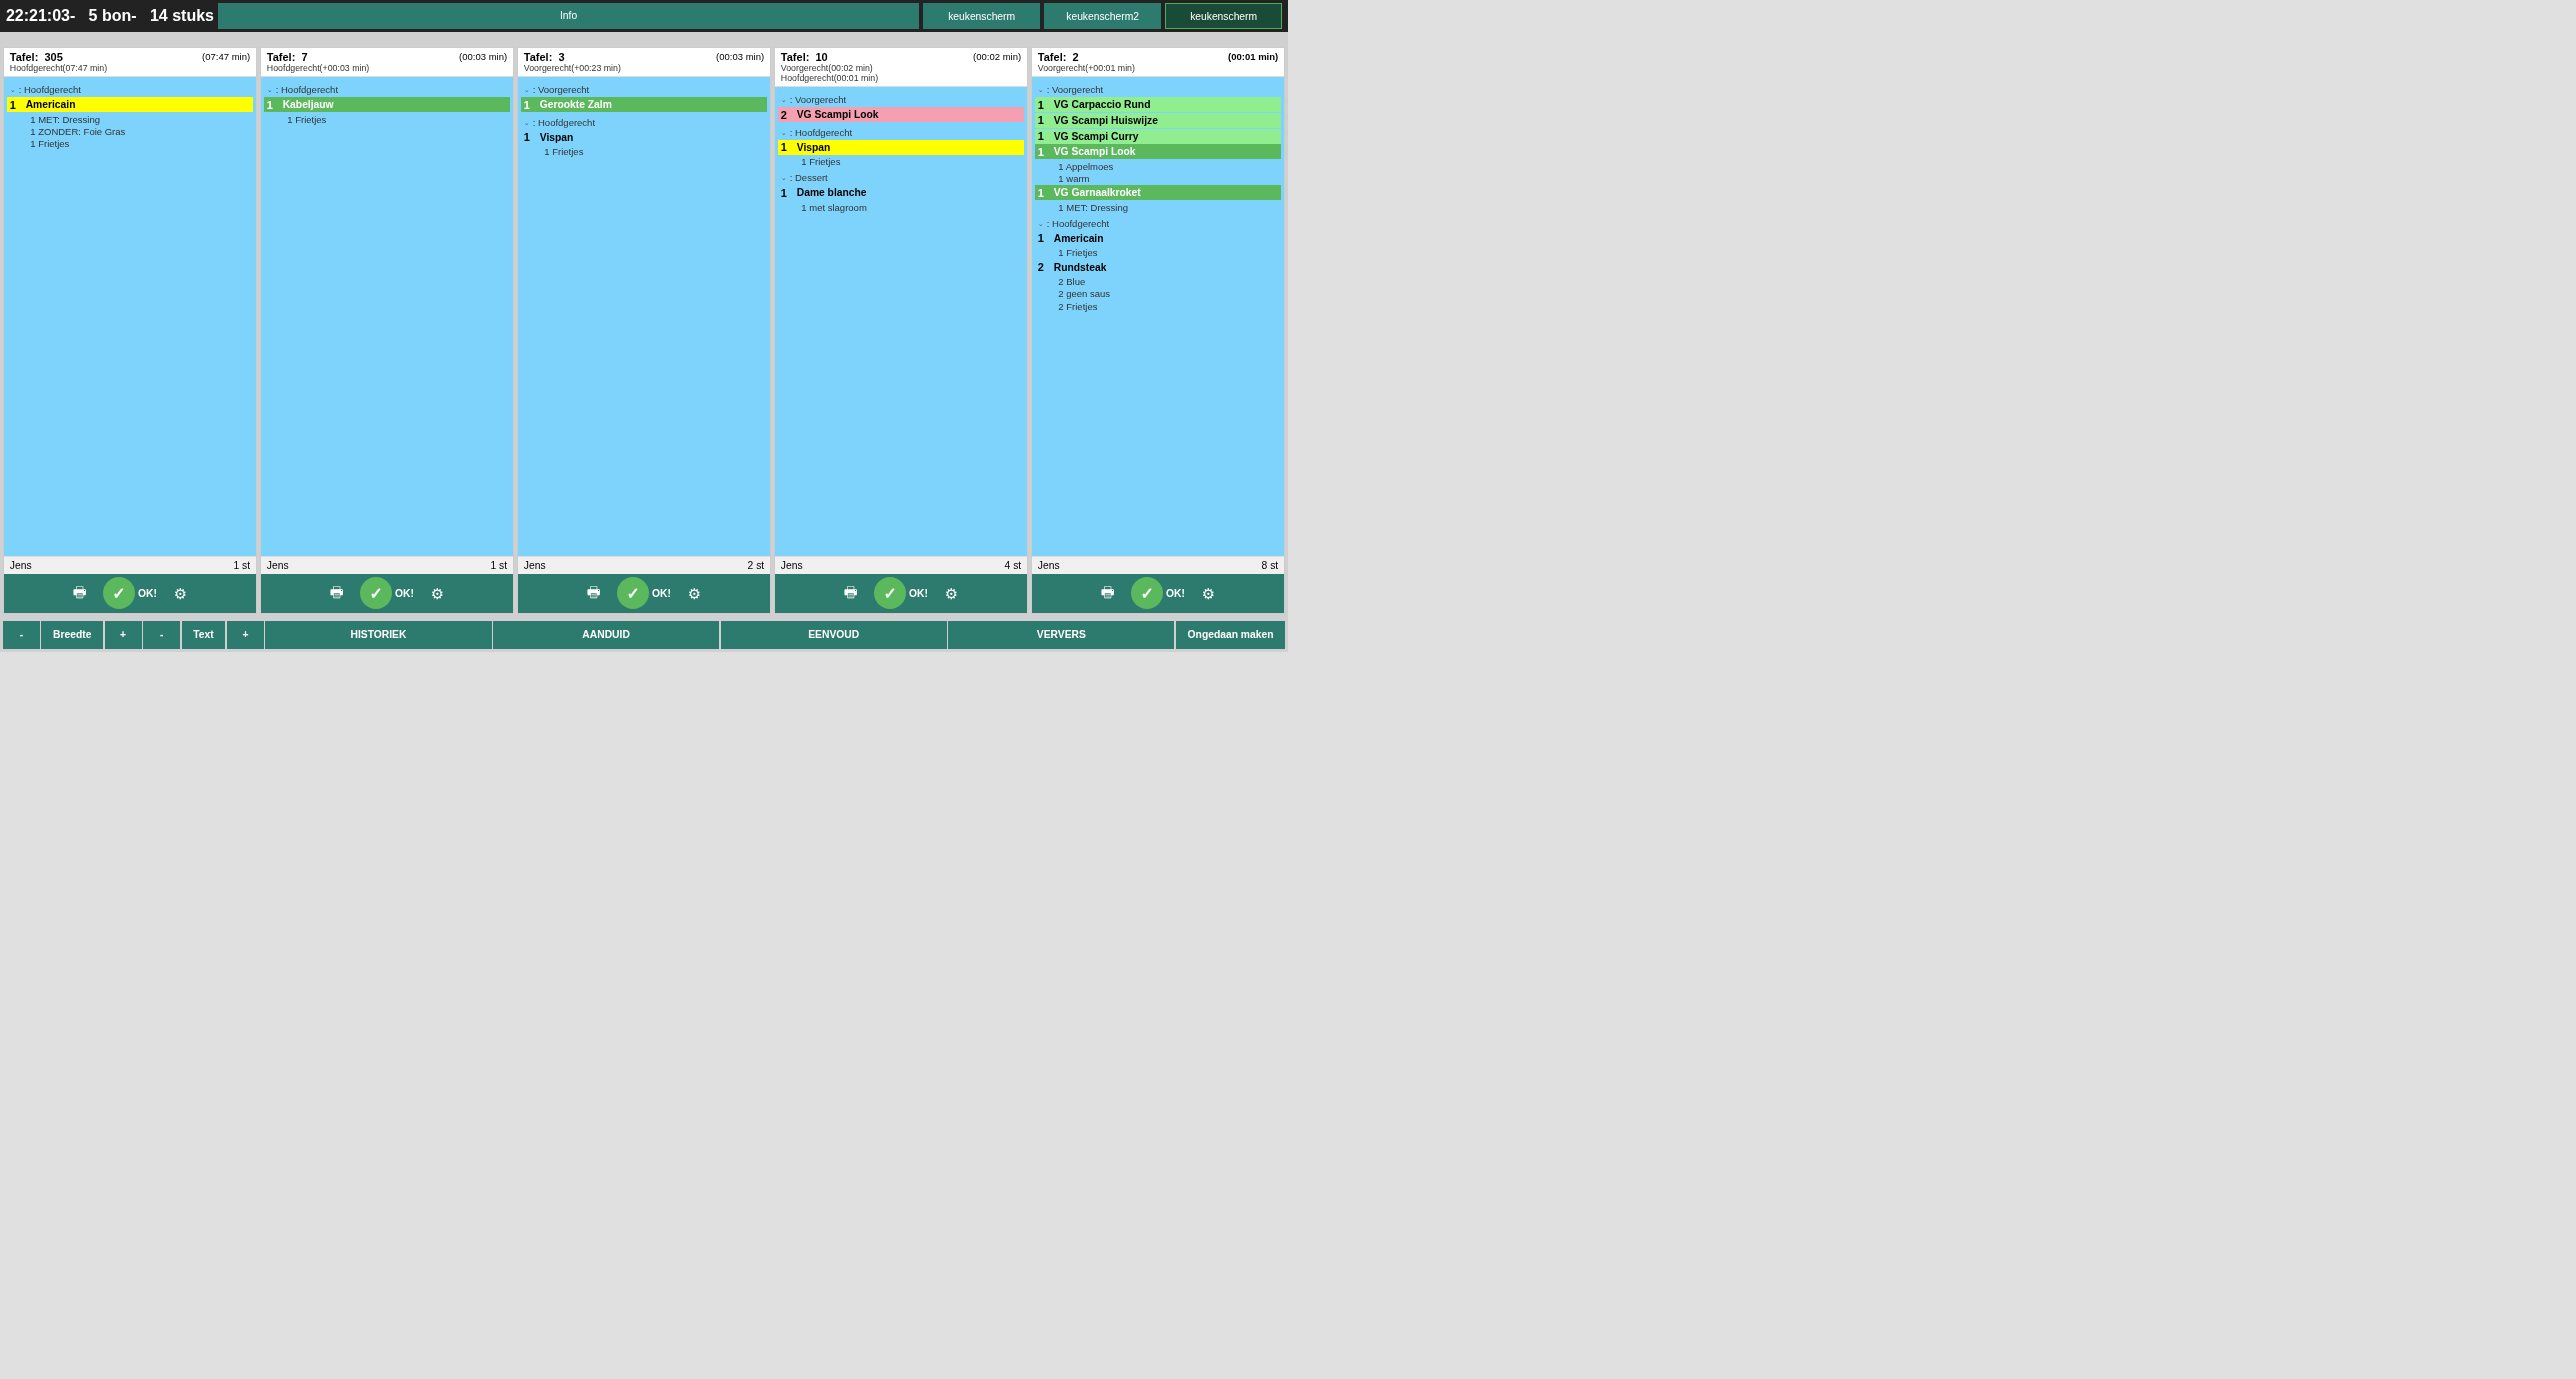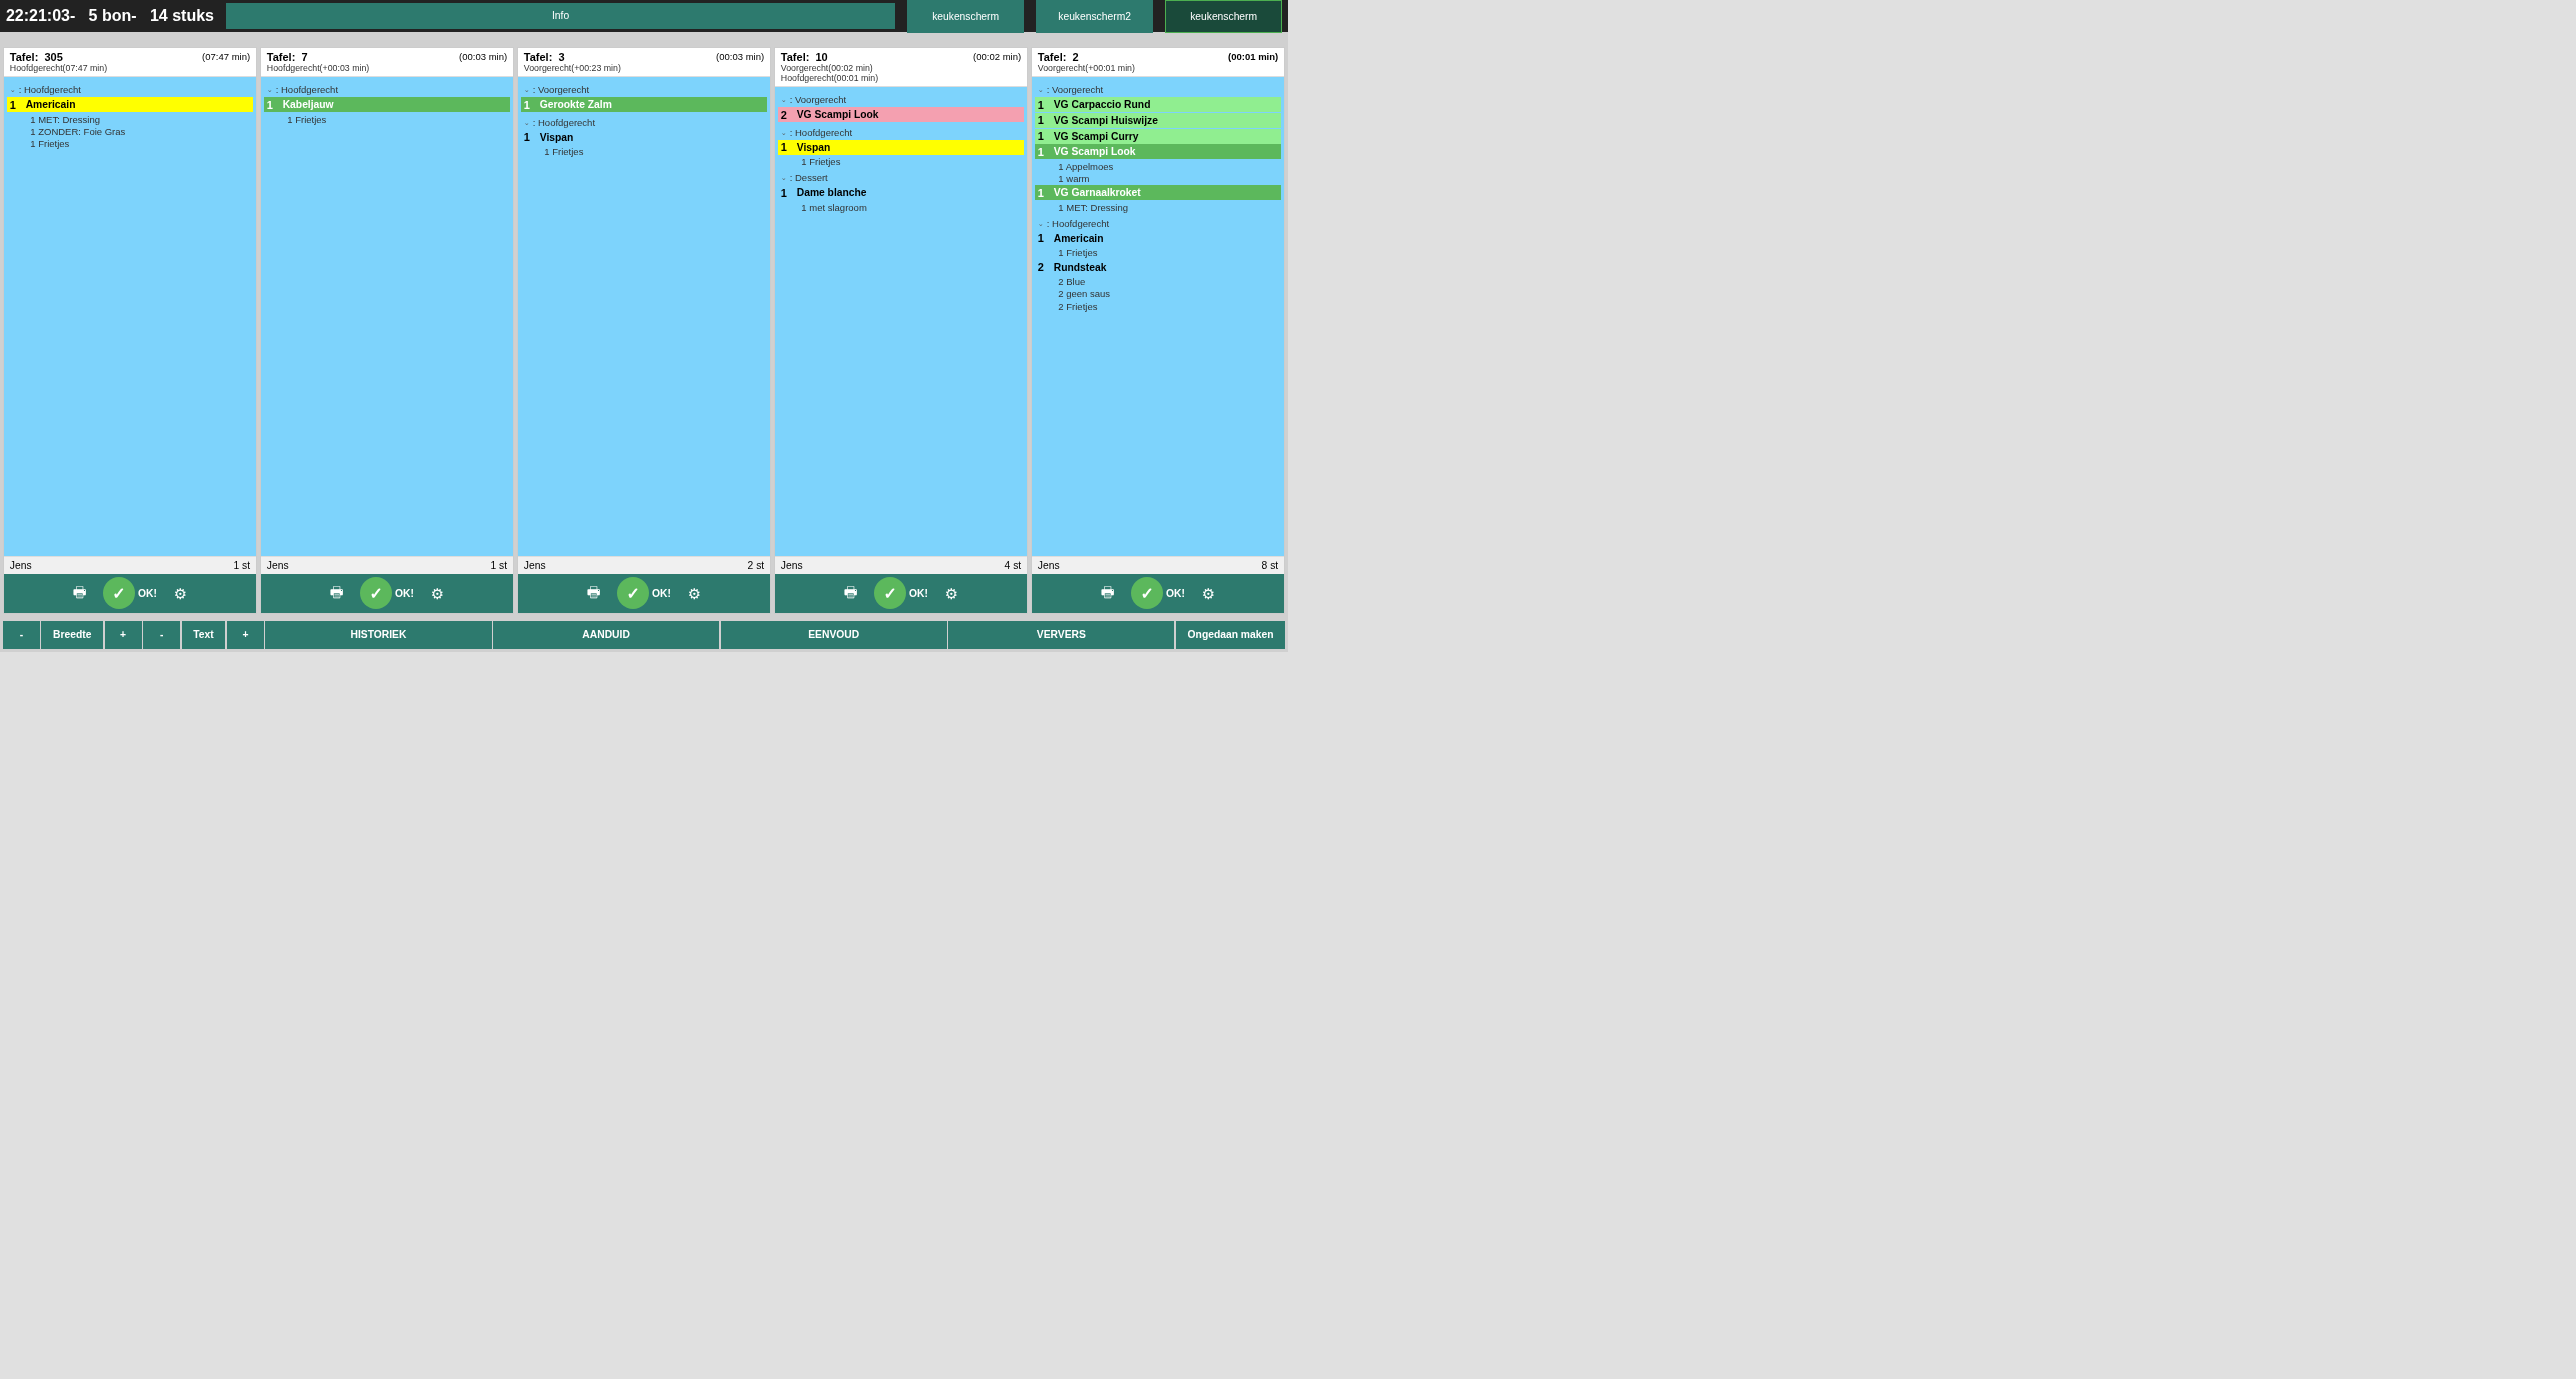--- a/index.html
+++ b/index.html
@@ -1,22 +1,22 @@
 <!DOCTYPE html>
 <html style="font-size:11.7px"><head>
   <meta charset="utf-8">
   <style>
     * { box-sizing: border-box; margin: 0; padding: 0; }
     body { font-family: Arial, sans-serif; background: #e0e0e0; font-size: 10.3px; overflow: hidden; width: 1288px; height: 690px; transform-origin: top left; }
     
     
-    .header { display: flex; align-items: center; background: #222; color: white; height: 32px; padding: 0 5.9px; gap: 12px; }
+    .header { display: flex; align-items: center; background: #222; color: white; height: 32px; padding: 0 5.9px; gap: 4px; }
     .header-time { font-size: 16px; font-weight: bold; color: white; white-space: nowrap; min-width: 132px; }
     .header-info-btn { background: #2d7a6e; color: white; border: none; padding: 4.4px 29px; height: 26.4px; cursor: pointer; font-size: 10.3px; flex: 1; }
-    .header-btn { background: #2d7a6e; color: white; border: none; padding: 4.4px 14.7px; height: 33px; cursor: pointer; font-size: 10.3px; min-width: 117px; }
+    .header-btn { background: #2d7a6e; color: white; border: none; padding: 4.4px 14.7px; height: 26px; cursor: pointer; font-size: 10.3px; min-width: 117px; }
     .header-btn.active { background: #1a4a3a; border: 1.5px solid #4caf50; }
     
     
     .main { display: flex; flex-direction: row; gap: 2.9px; padding: 2.9px; height: calc(690px - 32px - 38px - 35px); background: #d0d0d0; overflow: hidden; }
     
     
     .ticket-col { background: #7dd3fc; border: 0.7px solid #ccc; display: flex; flex-direction: column; flex: 1; min-width: 0; overflow: hidden; margin-top: 12px; }
     .ticket-header { padding: 2.9px 5.9px; border-bottom: 0.7px solid #ddd; background: white; }
     .ticket-title { font-size: 11px; font-weight: bold; display: flex; justify-content: space-between; }
     .ticket-subtitle { font-size: 8.8px; color: #333; }

